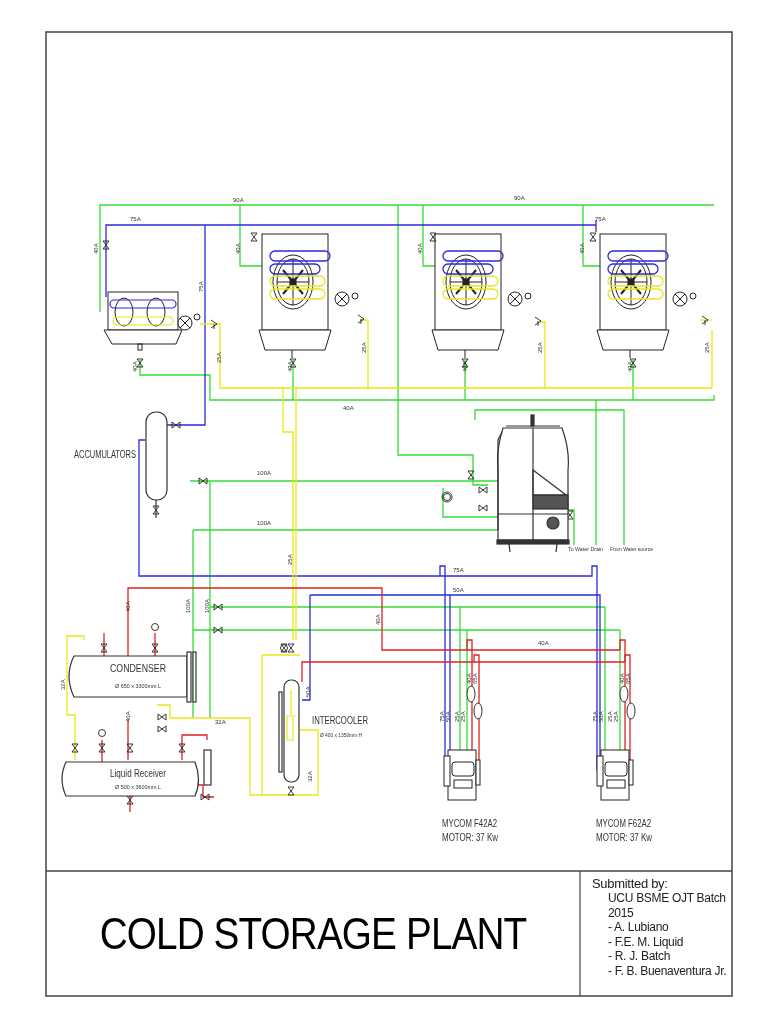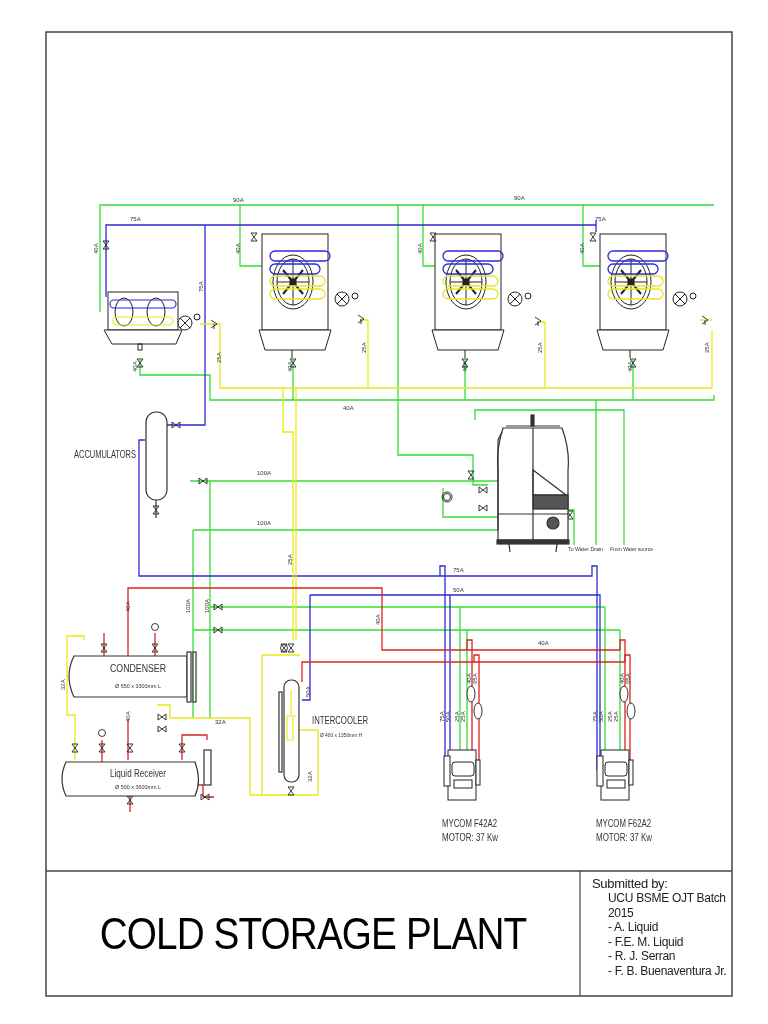--- a/index.html
+++ b/index.html
@@ -336,17 +336,17 @@
     <text transform="translate(618,722) rotate(-90)">25A</text>
     <text transform="translate(624,684) rotate(-90)">40A</text>
     <text transform="translate(630,684) rotate(-90)">65A</text>
   </g>
 </svg>
 
 <div class="title">COLD STORAGE PLANT</div>
 <div class="sub">
   <div class="head">Submitted by:</div>
   <div class="line">UCU BSME OJT Batch 2015</div>
-  <div class="line">- A. Liquid</div>
+  <div class="line">- A. Lubiano</div>
   <div class="line">- F.E. M. Liquid</div>
-  <div class="line">- R. J. Serran</div>
+  <div class="line">- R. J. Batch</div>
   <div class="line">- F. B. Buenaventura Jr.</div>
 </div>
 
 </body></html>

